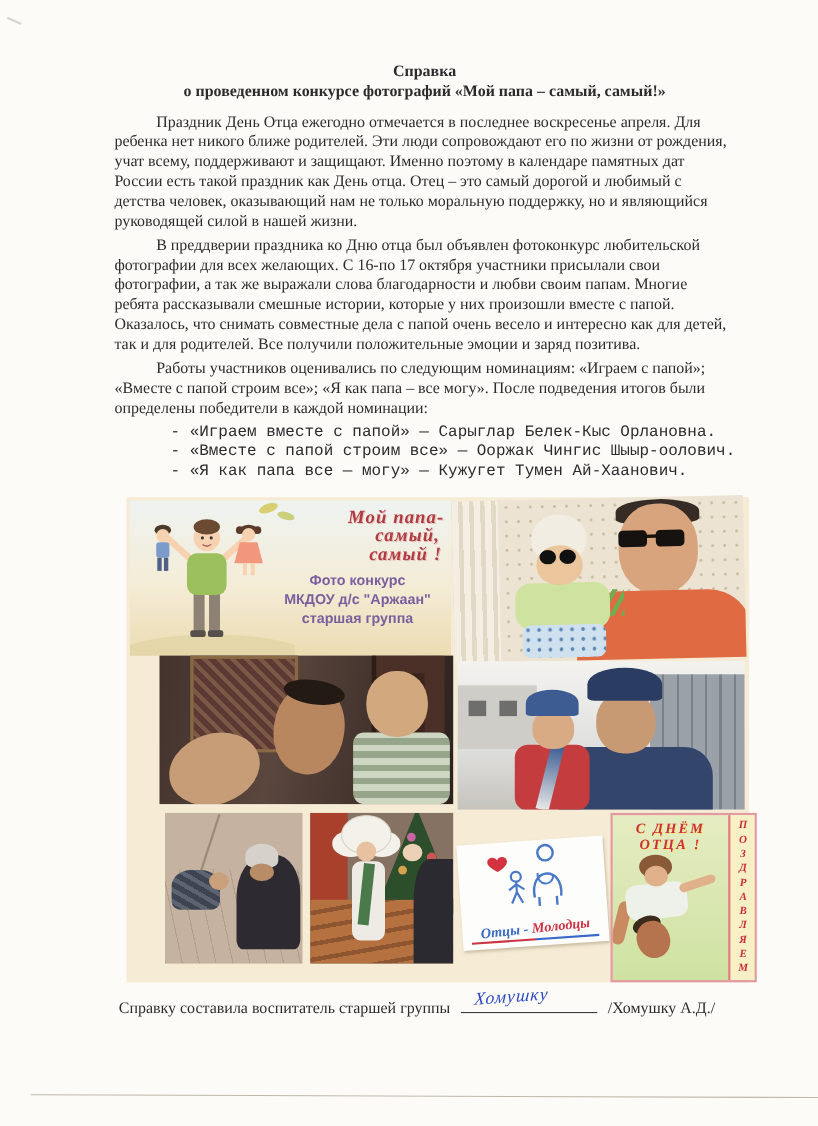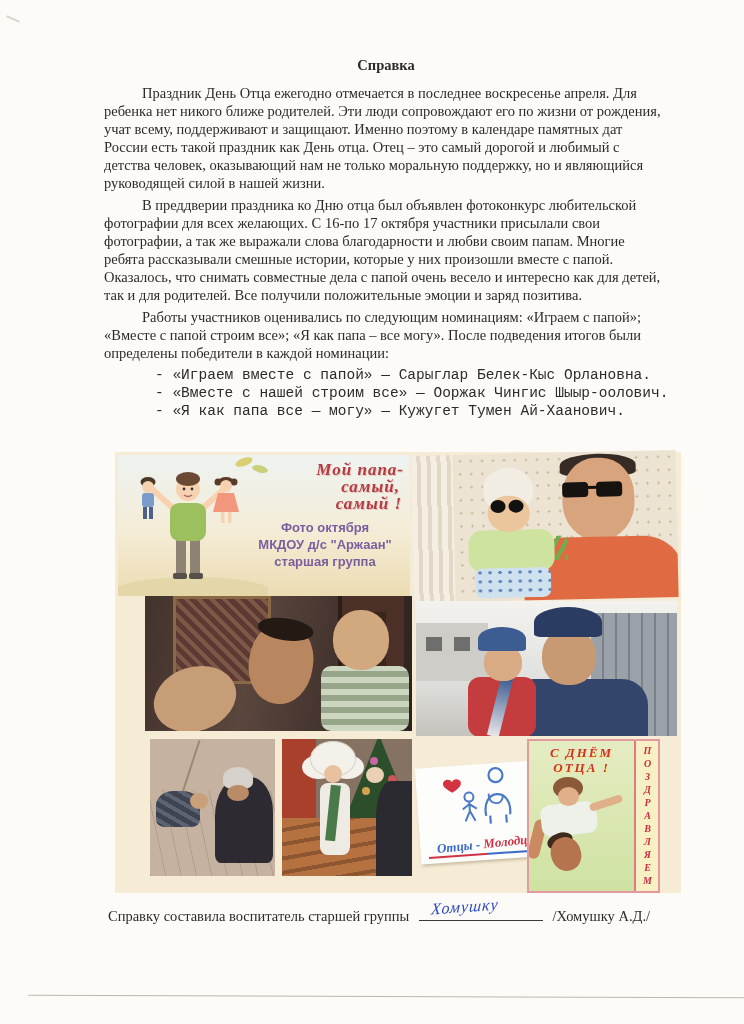--- a/index.html
+++ b/index.html
@@ -110,21 +110,21 @@
   .c-child{position:absolute;right:28px;top:28px;width:18px;height:16px;background:#ecd0b5;border-radius:50%;}
   
   .t-otcy{left:303px;top:312px;width:133px;height:96px;background:#fdfdfb;transform:rotate(-4deg);
     box-shadow:1px 2px 3px rgba(120,100,70,.35);}
   .otcy-text{position:absolute;left:0;bottom:8px;width:100%;text-align:center;
     font-style:italic;font-size:13px;font-weight:bold;transform:rotate(-2deg);}
   .otcy-blue{color:#3a6ac9;} .otcy-red{color:#cc3344;}
   .otcy-ul{position:absolute;left:8px;bottom:5px;width:116px;height:2px;
     background:linear-gradient(90deg,#cc3344 0 50%,#3a6ac9 50% 100%);}
   
-  .t-fday{left:412px;top:287px;width:129px;height:150px;display:flex;
+  .t-fday{left:440px;top:287px;width:129px;height:150px;display:flex;
     border:2px solid #e39a9e;background:linear-gradient(180deg,#e5ecc2,#cfe2a2);}
   .fday-main{position:relative;flex:1;}
   .fday-title{margin-top:4px;text-align:center;color:#cc2e3e;font-weight:bold;font-size:13px;line-height:15px;
     letter-spacing:2px;font-style:italic;text-shadow:1px 1px 0 #f4e87a;}
   .fd-kid-hair{position:absolute;left:24px;top:36px;width:30px;height:22px;background:#8a5a38;border-radius:50%;}
   .fd-kid-face{position:absolute;left:29px;top:46px;width:21px;height:19px;background:#e0b08a;border-radius:50%;}
   .fd-kid-tee{position:absolute;left:12px;top:62px;width:56px;height:32px;background:#eef0ea;border-radius:10px;transform:rotate(-6deg);}
   .fd-kid-arm{position:absolute;left:60px;top:58px;width:34px;height:8px;background:#e0b08a;border-radius:4px;transform:rotate(-18deg);}
   .fd-dad-head{position:absolute;left:22px;top:96px;width:30px;height:34px;background:#b5744e;border-radius:48%;transform:rotate(-18deg);}
   .fd-dad-hair{position:absolute;left:18px;top:92px;width:26px;height:16px;background:#3c2a1c;border-radius:50%;transform:rotate(-18deg);}
@@ -144,28 +144,29 @@
 </style>
 </head>
 <body>
 
 <div class="page">
   <div class="scan-tick"></div>
 
   <div class="content">
     <div class="doc-title">
       <div>Справка</div>
+      <div>о проведенном конкурсе фотографий «Мой папа – самый, самый!»</div>
     </div>
     <div class="text-block">
       <p>Праздник День Отца ежегодно отмечается в последнее воскресенье апреля. Для ребенка нет никого ближе родителей. Эти люди сопровождают его по жизни от рождения, учат всему, поддерживают и защищают. Именно поэтому в календаре памятных дат России есть такой праздник как День отца. Отец – это самый дорогой и любимый с детства человек, оказывающий нам не только моральную поддержку, но и являющийся руководящей силой в нашей жизни.</p>
       <p>В преддверии праздника ко Дню отца был объявлен фотоконкурс любительской фотографии  для всех желающих. С 16-по 17 октября  участники присылали свои фотографии, а так же выражали слова благодарности и любви своим папам. Многие ребята рассказывали смешные истории, которые у них произошли вместе с папой. Оказалось, что снимать совместные дела с папой очень весело и интересно как для детей, так и для родителей. Все получили положительные эмоции и заряд позитива.</p>
       <p>Работы участников оценивались по следующим номинациям: «Играем с папой»; «Вместе с папой строим все»; «Я как папа – все могу». После подведения итогов были определены победители в каждой номинации:</p>
       <div class="winners">
         <div>- «Играем вместе с папой» — Сарыглар Белек-Кыс Орлановна.</div>
-        <div>- «Вместе с нашей строим все» — Ооржак Чингис Шыыр-оолович.</div>
+        <div>- «Вместе с папой строим все» — Ооржак Чингис Шыыр-оолович.</div>
         <div>- «Я как папа все — могу» — Кужугет Тумен Ай-Хаанович.</div>
       </div>
     </div>
   </div>
 
   <div class="collage">
 
     <div class="ph t-poster">
       <svg class="poster-svg" width="150" height="142" viewBox="0 0 150 142">
         <ellipse cx="75" cy="140" rx="85" ry="18" fill="#e2d5a6" opacity="0.85"></ellipse>
@@ -196,21 +197,21 @@
         <rect x="103" y="57" width="3.5" height="11" fill="#f6d2b0"></rect>
         <rect x="110" y="57" width="3.5" height="11" fill="#f6d2b0"></rect>
       </svg>
       <div class="poster-text">
         <div class="poster-title">
           <div>Мой папа-</div>
           <div class="l2">самый,</div>
           <div class="l3">самый !</div>
         </div>
         <div class="poster-sub">
-          <div>Фото октября</div>
+          <div>Фото конкурс</div>
           <div>МКДОУ д/с "Аржаан"</div>
           <div>старшая группа</div>
         </div>
       </div>
     </div>
 
     <div class="ph t-dadbaby" title="Папа в оранжевой футболке и очках держит малыша в белой шапочке и солнцезащитных очках">
       <div class="curtain"></div>
       <div class="dad1-hair"></div>
       <div class="dad1-head"></div>

